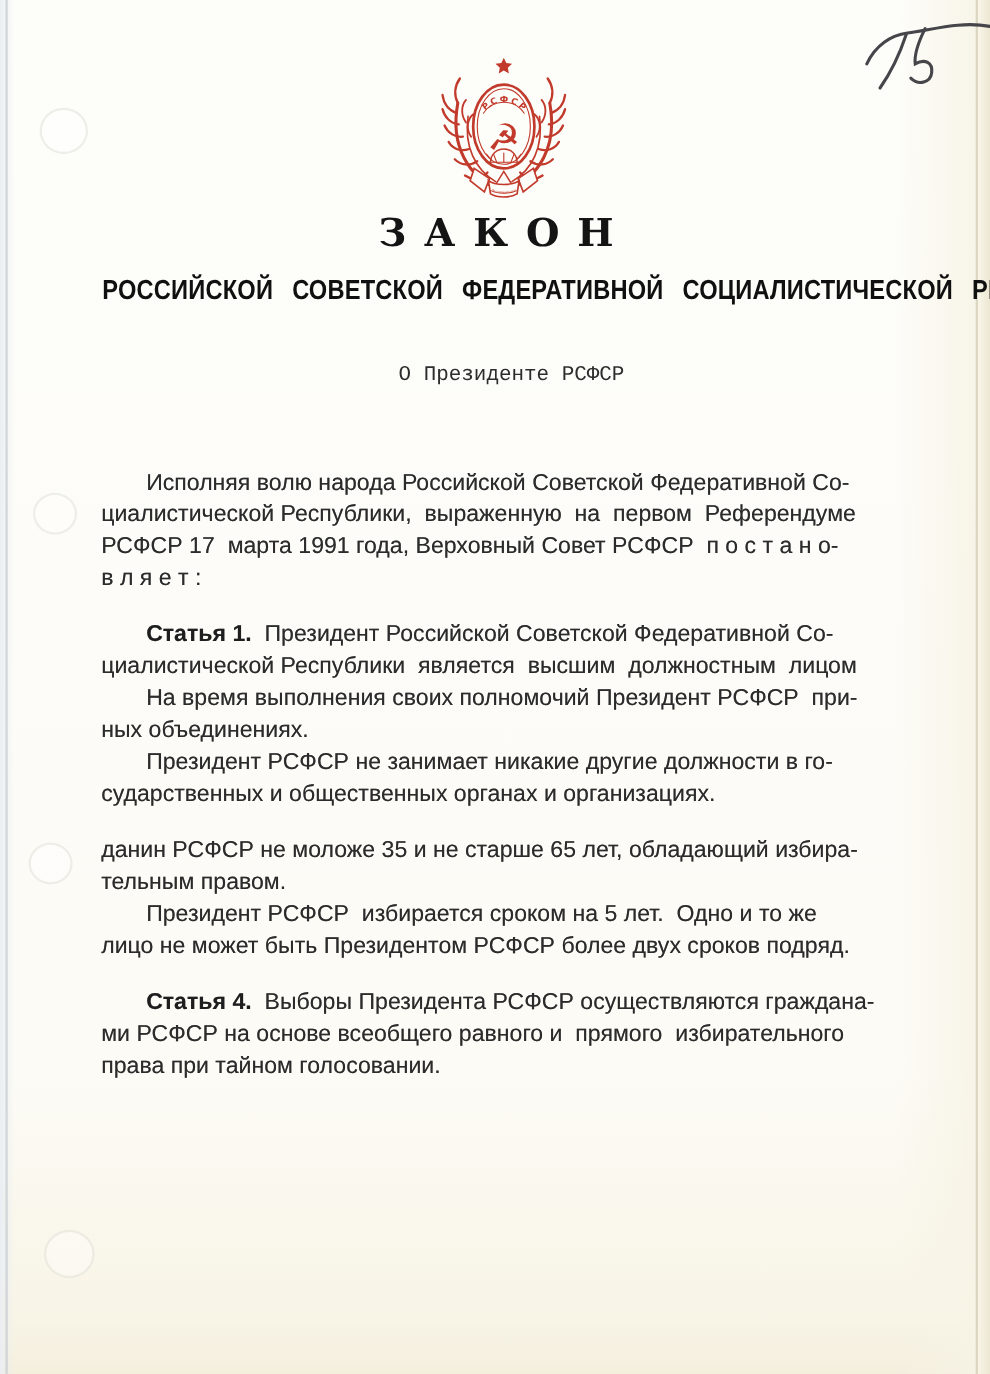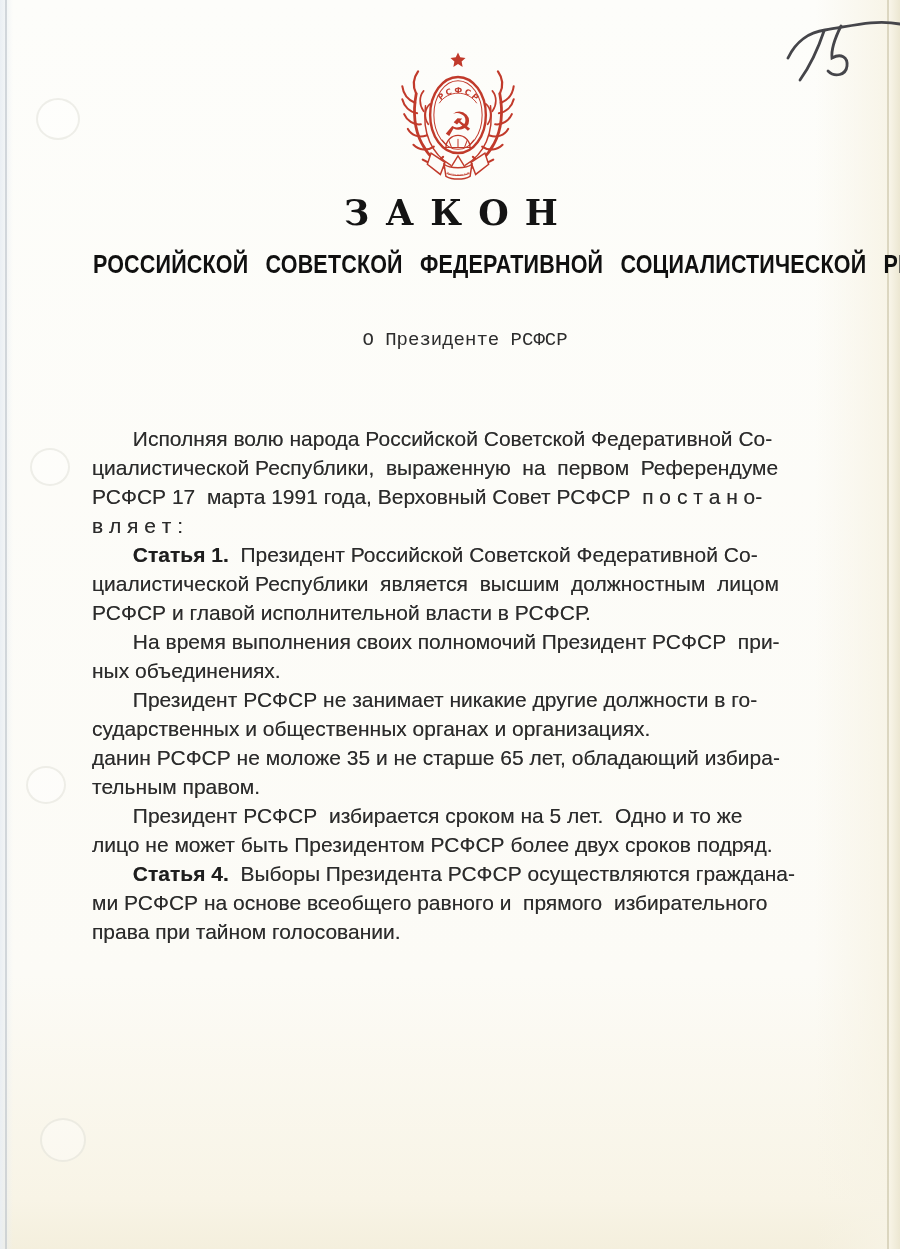--- a/index.html
+++ b/index.html
@@ -39,21 +39,21 @@
     position:absolute; left:15px; top:329px; width:900px; text-align:center;
     font-family:"Liberation Mono","DejaVu Sans Mono",monospace;
     font-size:19px; color:#2d2d2d;
   }
   .doc-text {
     position:absolute; left:92px; top:424px; width:760px;
     font-family:Liberation Sans, sans-serif;
     font-size:21px; line-height:29px; color:#2b2b2b;
     text-shadow:0 0 0.5px rgba(45,45,45,0.55);
   }
-  .para + .para { }
+  .para + .para { margin-top:22px; }
   .tline { white-space:pre; }
   .tline .b { font-weight:bold; color:#1e1e1e; }
 </style>
 </head>
 <body>
 
 <div class="page">
 
   <div class="edge edge-left"></div>
   <div class="edge edge-right"></div>
@@ -123,21 +123,20 @@
   <div class="doc-text">
       <div class="para">
         <div class="tline"><span>       Исполняя волю народа Российской Советской Федеративной Со-</span></div>
         <div class="tline"><span>циалистической Республики,  выраженную  на  первом  Референдуме</span></div>
         <div class="tline"><span>РСФСР 17  марта 1991 года, Верховный Совет РСФСР  п о с т а н о-</span></div>
         <div class="tline"><span>в л я е т :</span></div>
       </div>
       <div class="para">
         <div class="tline"><span>       </span><span class="b">Статья 1.</span><span>  Президент Российской Советской Федеративной Со-</span></div>
         <div class="tline"><span>циалистической Республики  является  высшим  должностным  лицом</span></div>
-        <div class="tline"><span>РСФСР и главой исполнительной власти в РСФСР.</span></div>
         <div class="tline"><span>       На время выполнения своих полномочий Президент РСФСР  при-</span></div>
         <div class="tline"><span>ных объединениях.</span></div>
         <div class="tline"><span>       Президент РСФСР не занимает никакие другие должности в го-</span></div>
         <div class="tline"><span>сударственных и общественных органах и организациях.</span></div>
       </div>
       <div class="para">
         <div class="tline"><span>данин РСФСР не моложе 35 и не старше 65 лет, обладающий избира-</span></div>
         <div class="tline"><span>тельным правом.</span></div>
         <div class="tline"><span>       Президент РСФСР  избирается сроком на 5 лет.  Одно и то же</span></div>
         <div class="tline"><span>лицо не может быть Президентом РСФСР более двух сроков подряд.</span></div>

